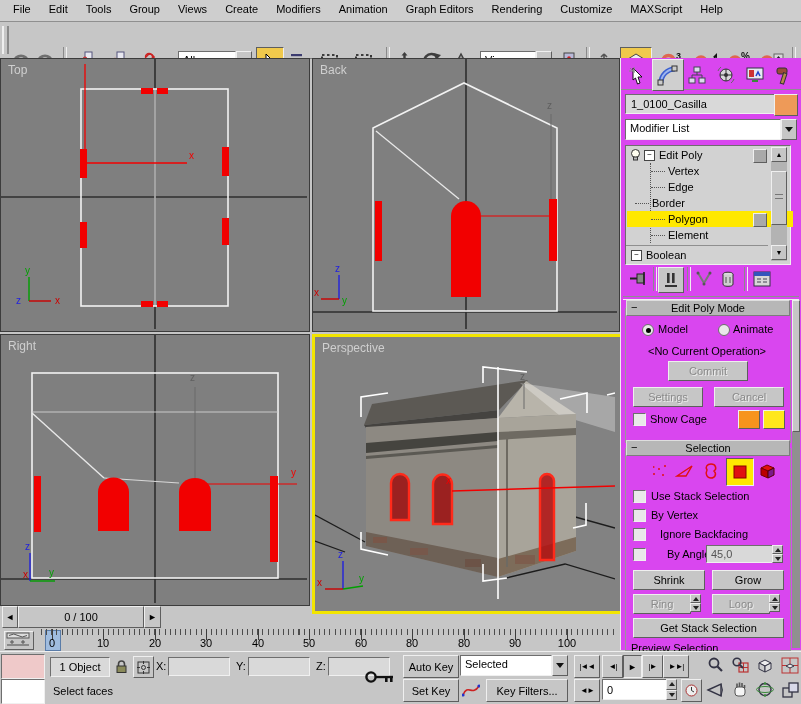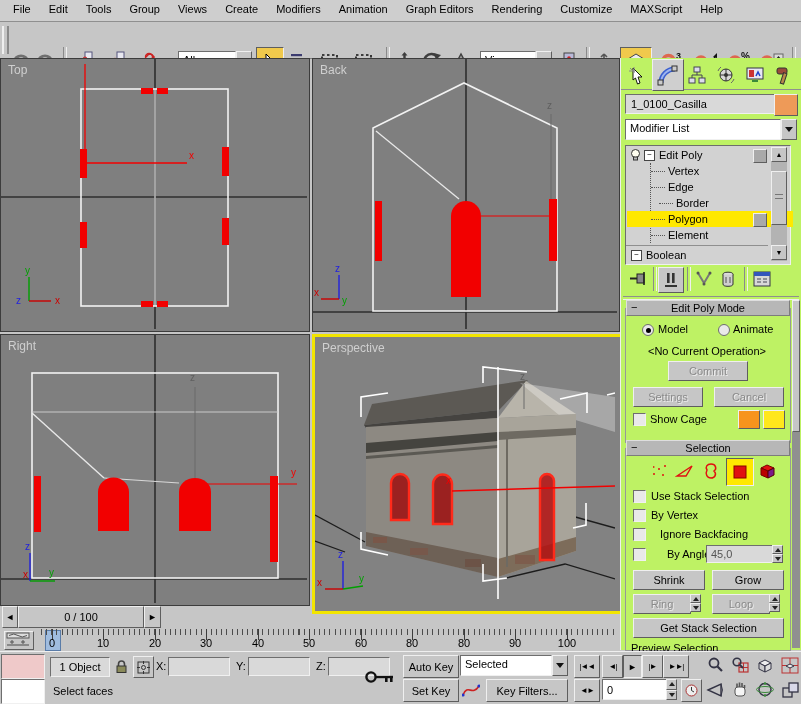--- a/index.html
+++ b/index.html
@@ -371,21 +371,21 @@
     <span class="rl" style="left:206px;">30</span>
     <span class="rl" style="left:258px;">40</span>
     <span class="rl" style="left:309px;">50</span>
     <span class="rl" style="left:361px;">60</span>
     <span class="rl" style="left:412px;">80</span>
     <span class="rl" style="left:464px;">80</span>
     <span class="rl" style="left:515px;">90</span>
     <span class="rl" style="left:567px;">100</span>
   </div>
 
-  <div class="abs" style="left:620px;top:58px;width:181px;height:592px;background:#bef264;border-left:1px solid #efefef;">
+  <div class="abs" style="left:620px;top:58px;width:181px;height:592px;background:#d946ef;border-left:1px solid #efefef;">
 
     <div class="abs" style="left:0;top:0;width:181px;height:31px;border-bottom:1px solid #8f8f8f;">
       <span class="tbtn abs" style="left:2px;top:3px;width:28px;height:27px;">
           <svg width="20" height="20">
             <polygon points="6,3 15,12 11,12 13,18 10.5,19 8.5,13 6,15" fill="#fff" stroke="#000" stroke-width=".9"></polygon>
             <path d="M3 3 l4 4 M7 2 l0 6 M2 6 l6 0" stroke="#888" stroke-width="1"></path>
           </svg>
         </span>
       <span class="tbtn abs up" style="left:31px;top:1px;width:30px;height:30px;background:#cfcfcf;">
           <svg width="22" height="22">
@@ -451,21 +451,21 @@
       </div>
       <div class="abs" style="left:24px;top:17px;width:1px;height:80px;border-left:1px dotted #555;"></div>
       <div class="stackrow" style="top:17px;padding-left:24px;">
           <span style="border-bottom:1px dotted #555;width:14px;height:1px;margin-right:3px;"></span>
           <span>Vertex</span>
         </div>
       <div class="stackrow" style="top:33px;padding-left:24px;">
           <span style="border-bottom:1px dotted #555;width:14px;height:1px;margin-right:3px;"></span>
           <span>Edge</span>
         </div>
-      <div class="stackrow" style="top:49px;padding-left:32px;">
+      <div class="stackrow" style="top:49px;padding-left:8px;">
           <span style="border-bottom:1px dotted #555;width:14px;height:1px;margin-right:3px;"></span>
           <span>Border</span>
         </div>
       <div class="stackrow" style="top:65px;padding-left:24px;background:#ffe800;">
         <span style="border-bottom:1px dotted #555;width:14px;height:1px;margin-right:3px;"></span>
           <span>Polygon</span>
         <span class="abs up" style="left:126px;top:2px;width:12px;height:12px;background:#a9a9a9;position:absolute;"></span>
       </div>
       <div class="stackrow" style="top:81px;padding-left:24px;">
           <span style="border-bottom:1px dotted #555;width:14px;height:1px;margin-right:3px;"></span>

